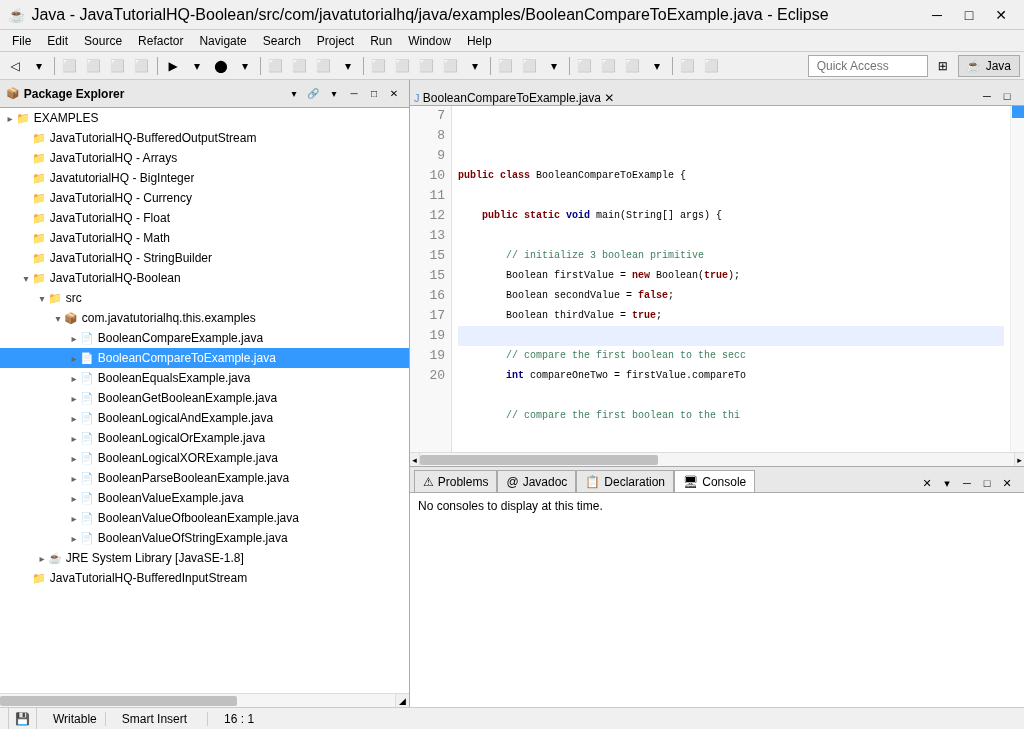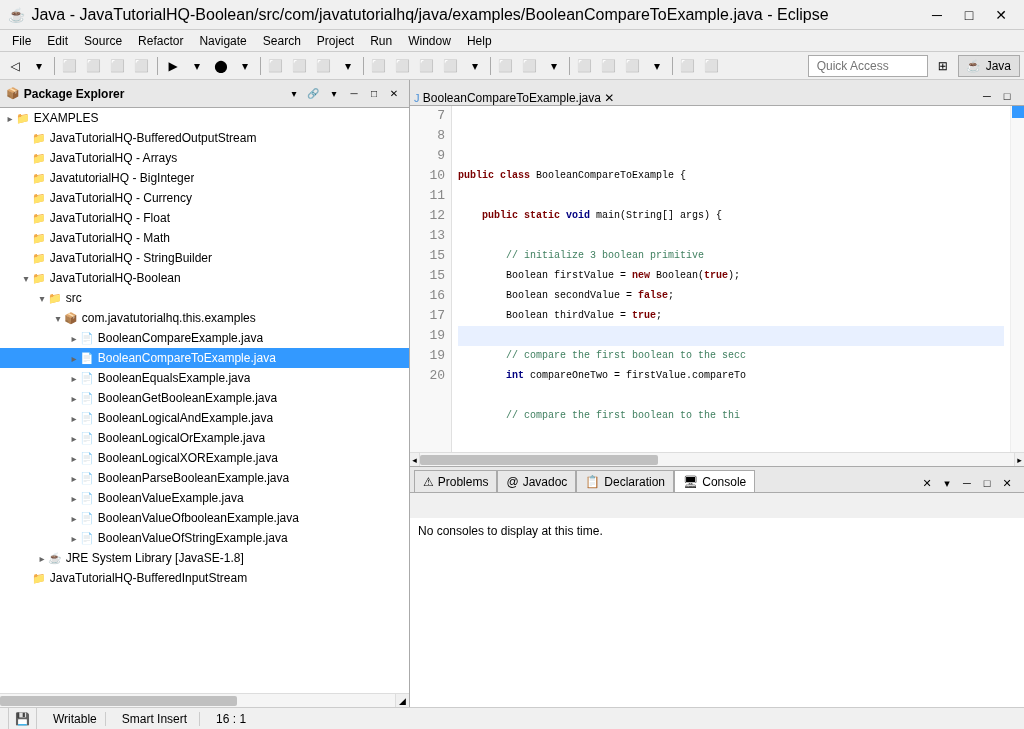--- a/index.html
+++ b/index.html
@@ -54,21 +54,21 @@
     #code-area { flex: 1; padding: 0 6px; font-family: 'Courier New', monospace; font-size: 10px; line-height: 20px; overflow: auto; white-space: pre; color: #000; }
     .kw { color: #7B0000; font-weight: bold; }
     .kw2 { color: #000080; font-weight: bold; }
     .comment { color: #3F7F5F; }
 
     
     #bottom-panel { height: 240px; display: flex; flex-direction: column; }
     #bottom-tabs { background: #e8e8e8; border-bottom: 1px solid #aaa; display: flex; align-items: flex-end; height: 26px; padding: 0 4px; gap: 0; }
     #bottom-tabs .tab { display: flex; align-items: center; padding: 3px 8px; border: 1px solid #aaa; border-bottom: none; background: #e8e8e8; font-size: 12px; cursor: pointer; gap: 4px; height: 22px; }
     #bottom-tabs .tab.active { background: white; }
-    #bottom-content { flex: 1; background: white; padding: 6px 8px; font-size: 12px; overflow: auto; margin-top: 25px; }
+    #bottom-content { flex: 1; background: white; padding: 6px 8px; font-size: 12px; overflow: auto; }
 
     
     #status-bar { height: 22px; background: #f0f0f0; border-top: 1px solid #ccc; display: flex; align-items: center; padding: 0 8px; font-size: 12px; gap: 16px; }
     #status-bar .status-item { padding: 0 8px; border-right: 1px solid #ccc; height: 100%; display: flex; align-items: center; }
     #status-bar .status-item:first-child { border-left: 1px solid #ccc; }
 
     
     ::-webkit-scrollbar { width: 10px; height: 10px; }
     ::-webkit-scrollbar-track { background: #f5f5f5; }
     ::-webkit-scrollbar-thumb { background: #c0c0c0; }
@@ -437,16 +437,16 @@
       </div>
 
     </div>
   </div>
 
   <div id="status-bar">
     <div class="status-item" style="padding:0 6px;">
       <span>💾</span>
     </div>
     <span style="border-right:1px solid #ccc; padding-right:8px;">Writable</span>
-    <span style="border-right:1px solid #ccc; padding-right:12px;">Smart Insert</span>
+    <span style="border-right:1px solid #ccc; padding-right:20px;">Smart Insert</span>
     <span>16 : 1</span>
   </div>
 </div>
 
 </body></html>

